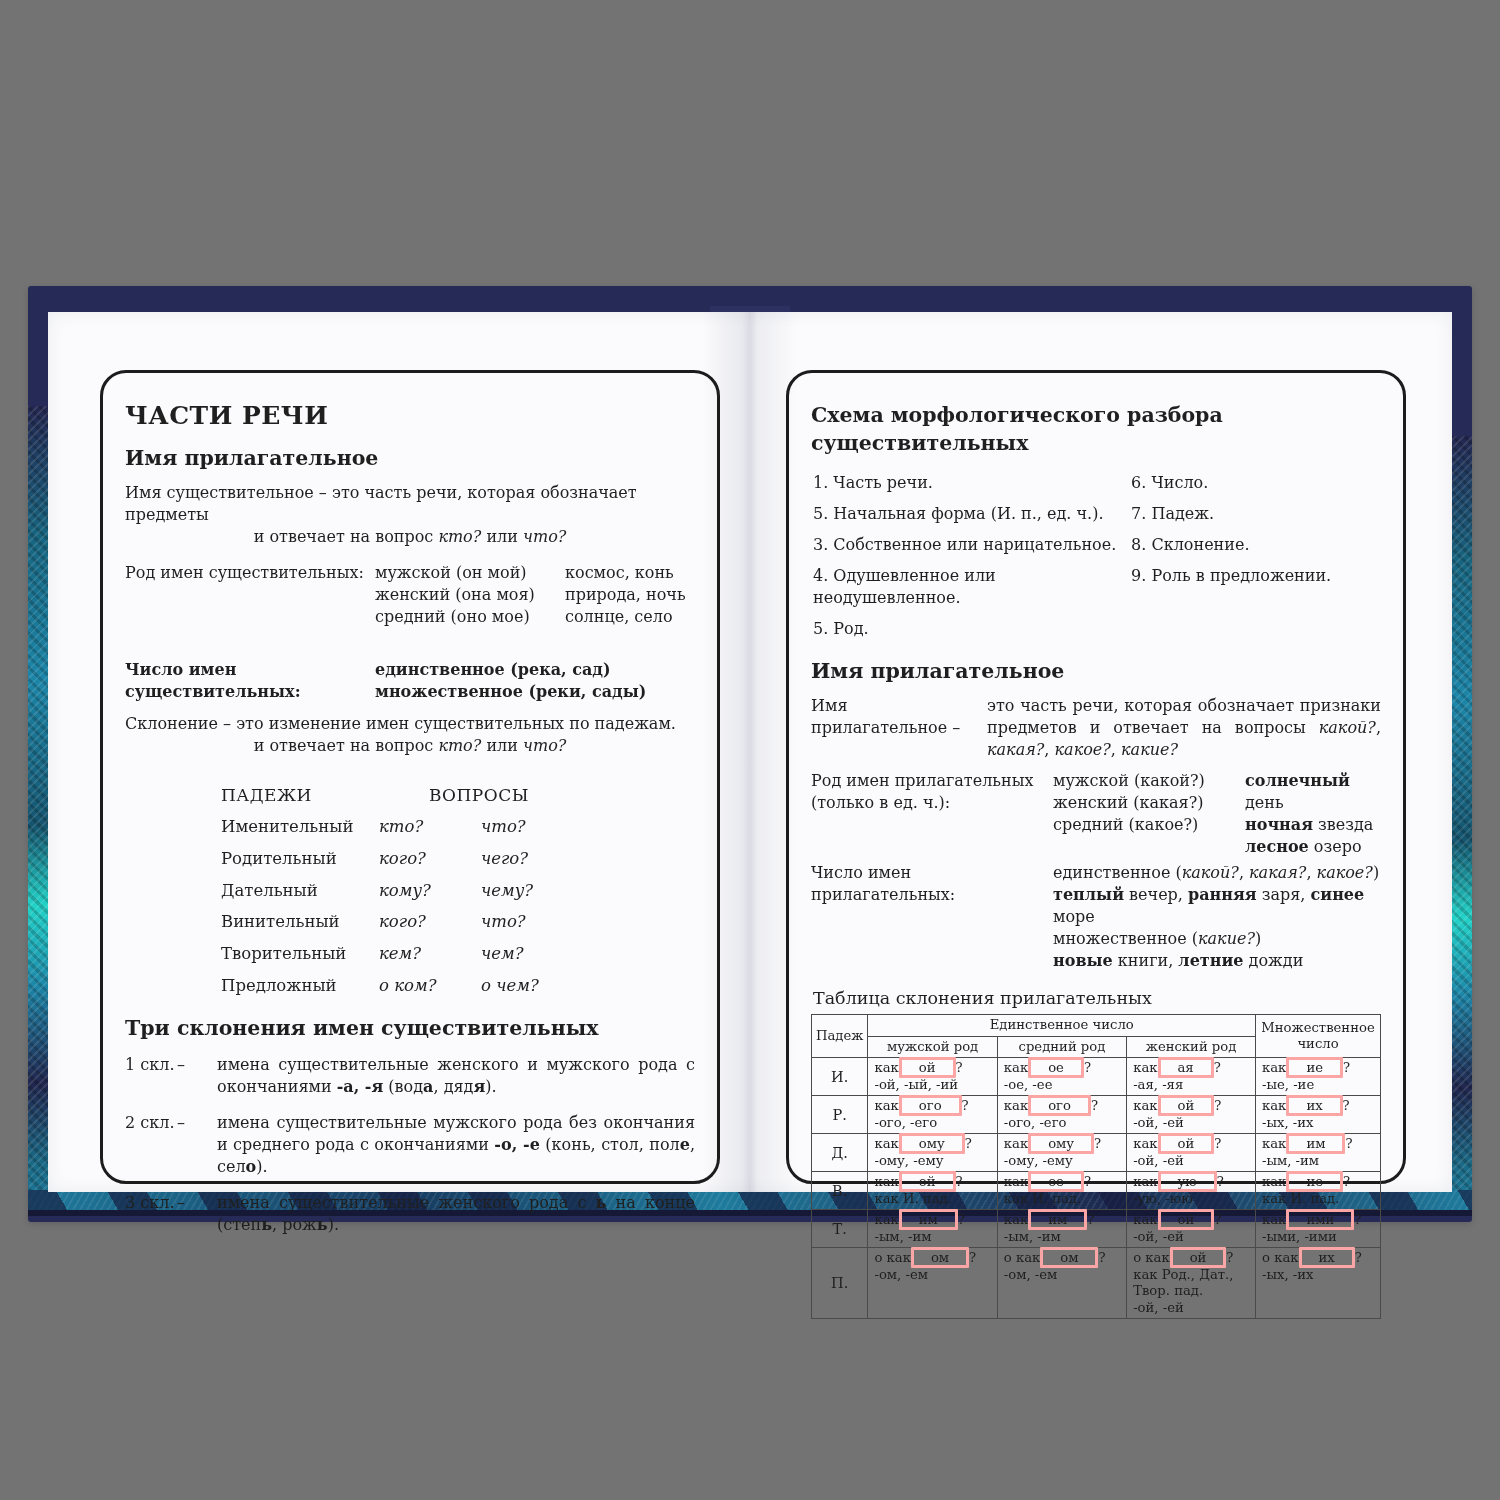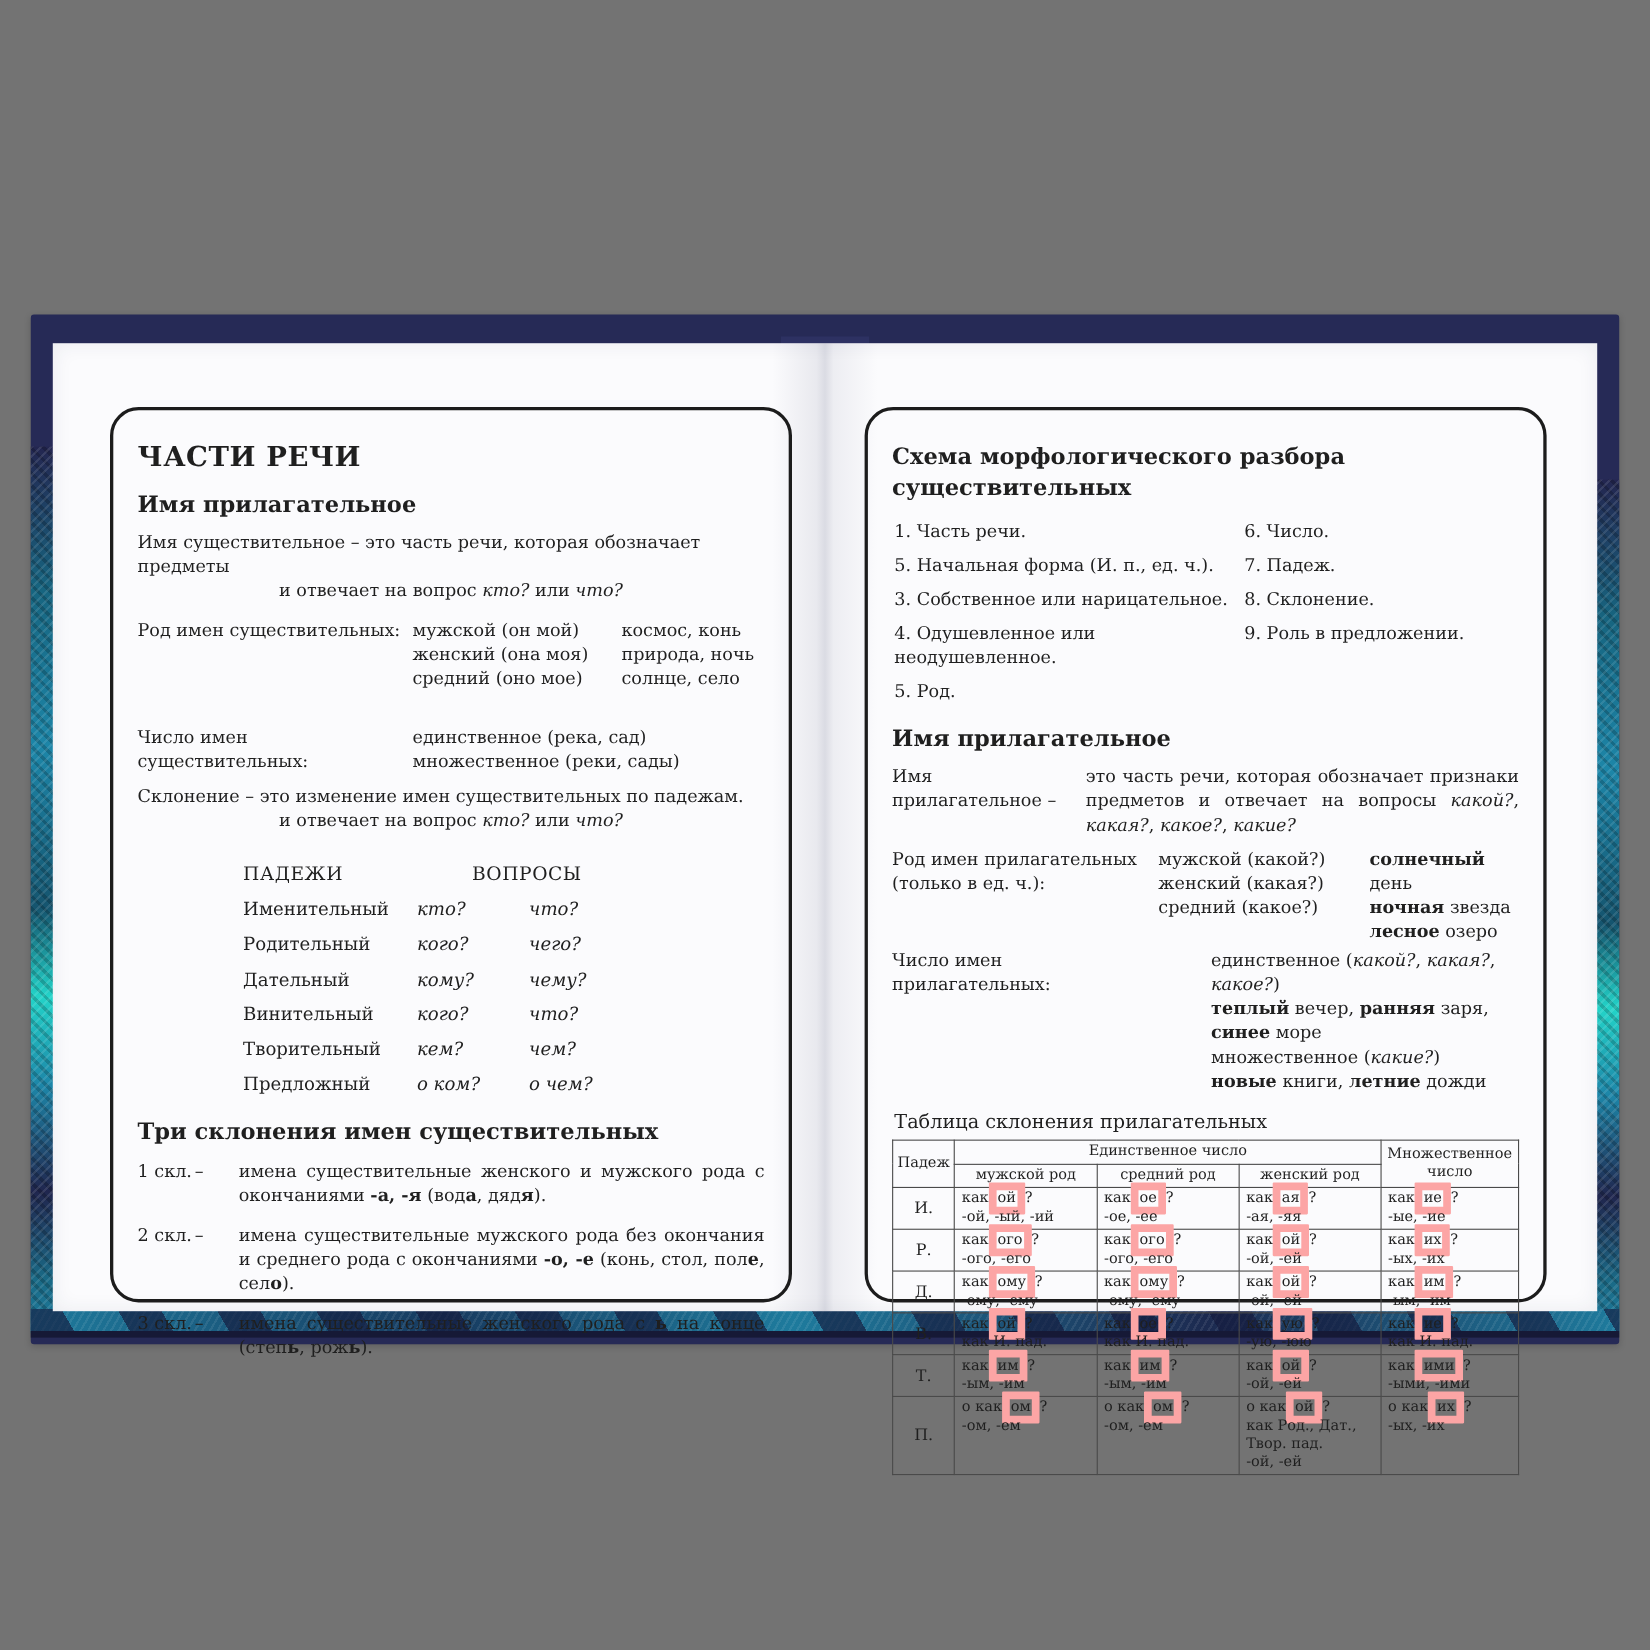--- a/index.html
+++ b/index.html
@@ -48,21 +48,21 @@
   .b { font-weight:bold; }
   .i { font-style:italic; }
   .center { text-align:center; }
 
   
   .def-p { margin:8px 0 14px 0; }
   .triple { display:flex; margin:14px 0 10px 0;justify-content:space-between; }
   .triple .lab { width:250px; flex:none; }
   .triple .mid { width:190px; flex:none; }
   .triple .ex  { flex:1; }
-  .pair { display:flex; margin:31px 0 10px 0; }
+  .pair { display:flex; margin:31px 0 10px 0;font-weight:bold; }
   .pair .lab { width:250px; flex:none; }
   .skl-block { margin-top:16px; }
   .cases { margin:26px 0 10px 96px; font-size:16.5px; }
   .cases-grid { display:grid; grid-template-columns:158px 102px 112px; row-gap:9px; }
   .cases-head { font-size:17px; letter-spacing:.5px; }
   .cases-q { font-style:italic; }
   .vq-head { grid-column:2 / 4; justify-self:center; padding-right:14px; }
   .skl-row { display:flex; margin:12px 0 14px 0; }
   .skl-row .num { width:52px; flex:none; }
   .skl-row .dash { width:40px; flex:none; text-align:left; }
@@ -75,28 +75,28 @@
   .morph-col1 div, .morph-col2 div { margin-bottom:9px; font-size:16px; }
   .adj-def { display:flex; margin:2px 0 8px 0; }
   .adj-def .lab { width:176px; flex:none; }
   .adj-def .txt { flex:1; text-align:justify; }
   .adj-triple { display:flex; margin:8px 0 0 0; }
   .adj-triple .lab { width:242px; flex:none; }
   .adj-triple .mid { width:192px; flex:none; }
   .adj-triple .ex { flex:1; }
   .adj-number { display:flex; margin:4px 0 8px 0; }
   .adj-number .lab { width:242px; flex:none; }
-  .adj-number .txt { flex:1;margin-left:48px; }
+  .adj-number .txt { flex:1; }
   .tbl-title { font-size:17.5px; margin:14px 0 4px 2px; }
 
   table.decl { border-collapse:collapse; width:100%; font-size:13.2px; line-height:1.25; margin-top:2px; }
   table.decl th, table.decl td { border:1px solid #4a4a4a; font-weight:normal; padding:2px 6px; text-align:left; vertical-align:top; }
   table.decl thead th { text-align:center; padding:2px 4px; }
   table.decl td.case { text-align:center; vertical-align:middle; font-size:14.5px; }
-  .end { border:7px solid #fca5a5; padding:0 1px; border-radius:1px; }
+  .end { border:3px solid #fca5a5; padding:0 17px; border-radius:1px; }
   col.c-case { width:9%; } col.c-m { width:23%; } col.c-s { width:23%; } col.c-f { width:23%; } col.c-pl { width:22%; }
 </style>
 </head>
 <body>
 
 <div class="canvas">
   <div class="book">
     <div class="edge-left"></div>
     <div class="edge-right"></div>
     <div class="edge-bottom"></div>

